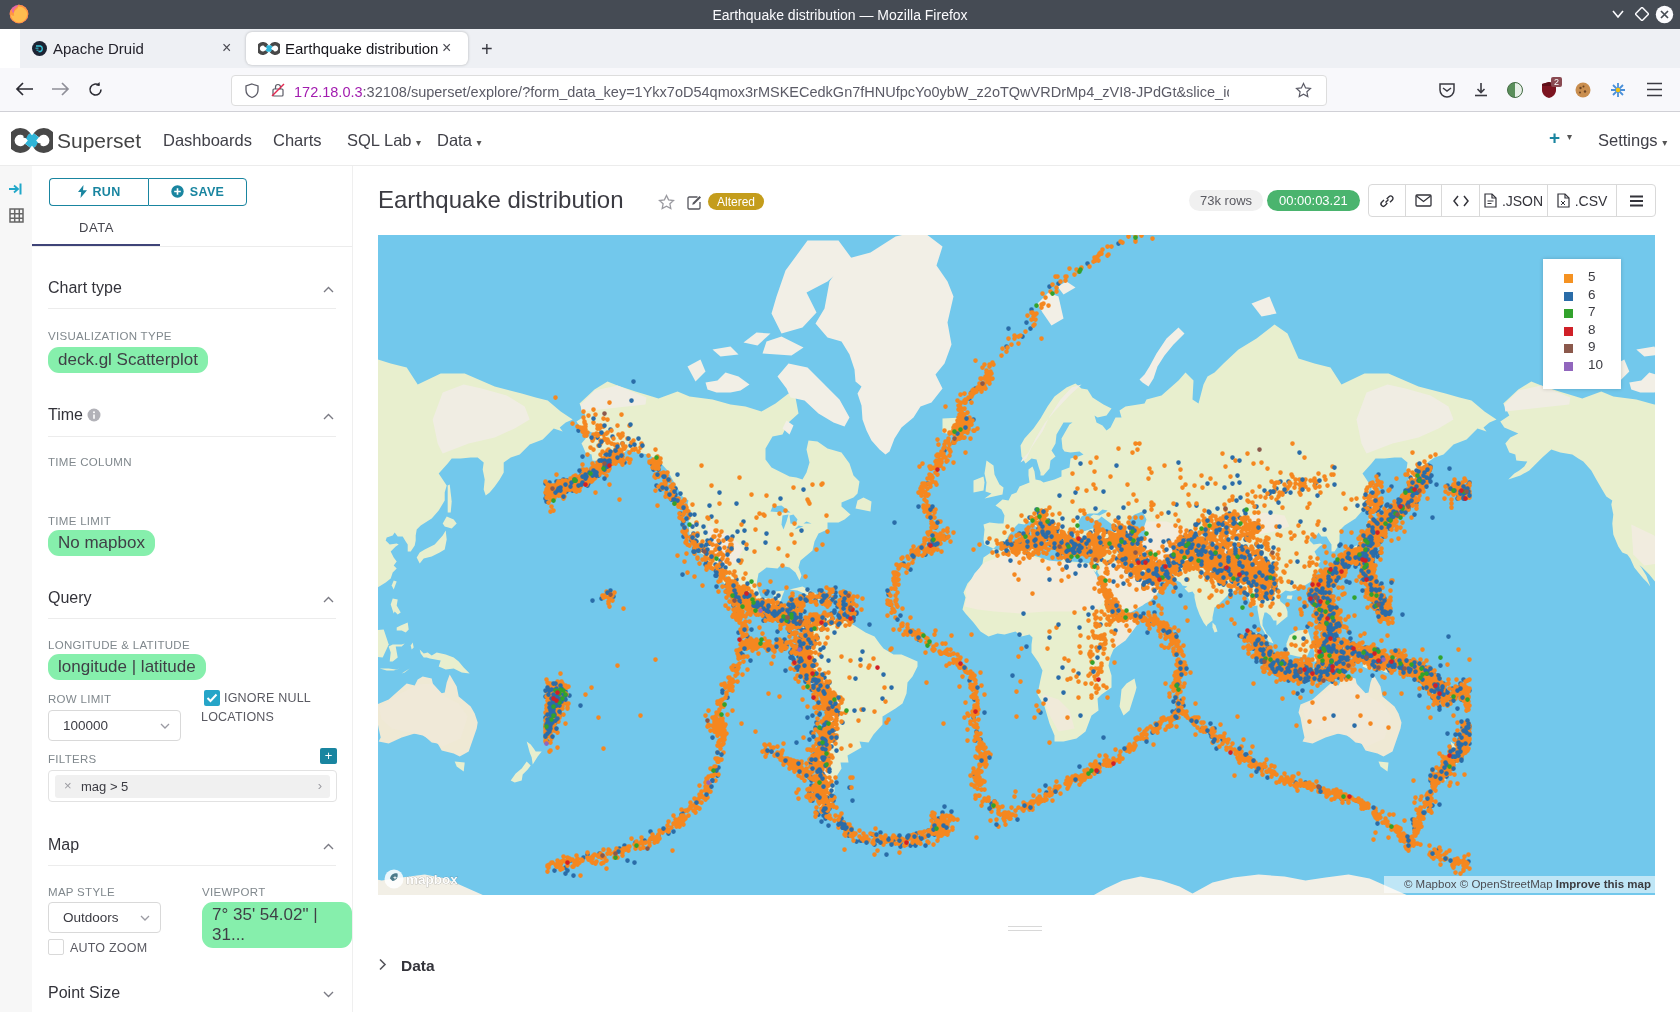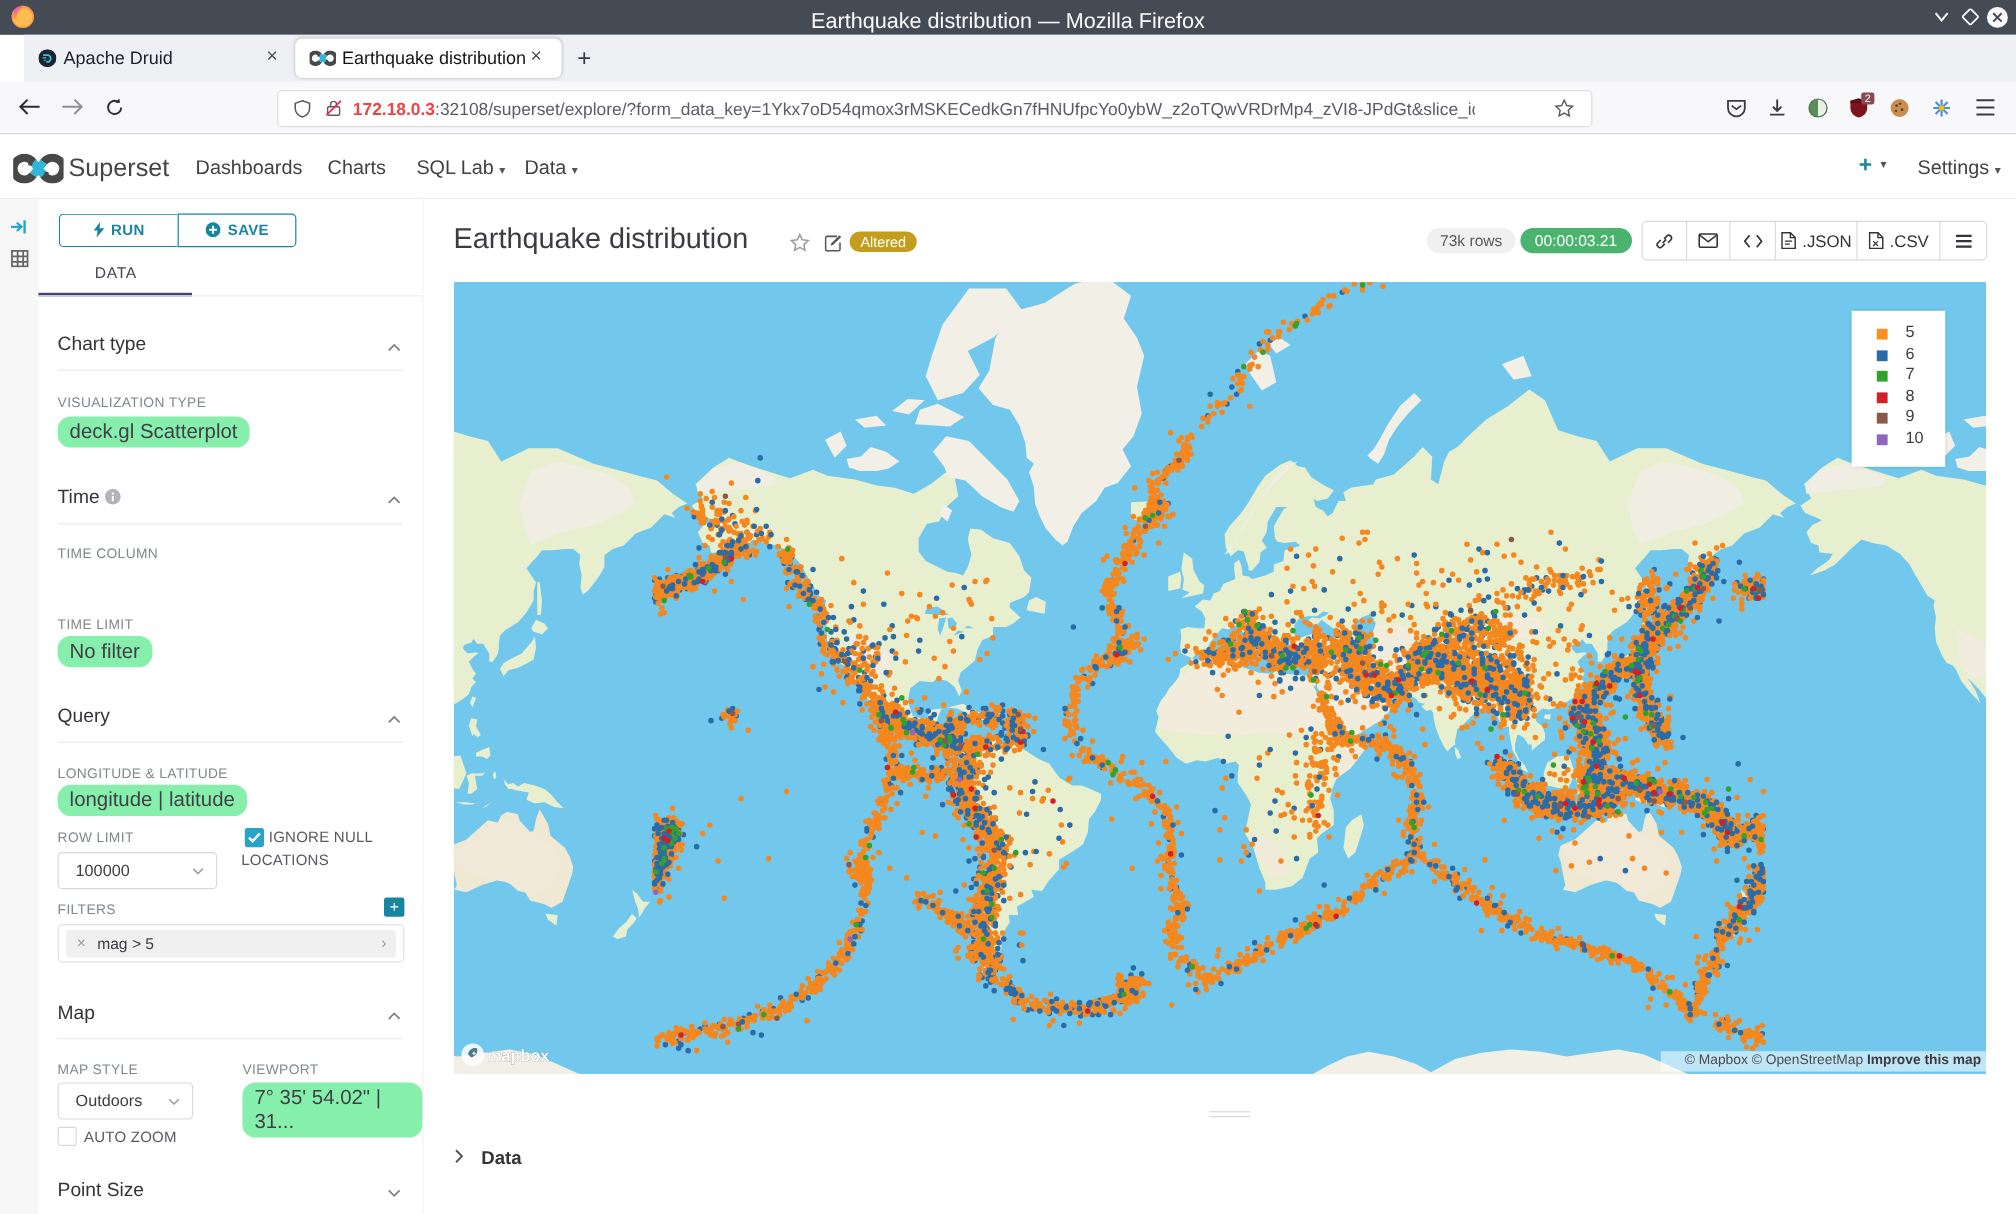--- a/index.html
+++ b/index.html
@@ -3,38 +3,38 @@
 <meta charset="utf-8">
 <title>Earthquake distribution</title>
 <style>
 * { margin:0; padding:0; box-sizing:border-box; }
 html,body { width:1680px; height:1012px; overflow:hidden; background:#fff;
   font-family:"Liberation Sans", sans-serif; }
 #root { position:relative; width:1680px; height:1012px; }
 
 
 #titlebar { position:absolute; left:0; top:0; width:1680px; height:29px; background:#454b54; }
-#titlebar .ttl { position:absolute; left:0; right:0; top:7px; text-align:center; color:#fbfbfe; font-size:18px; }
+#titlebar .ttl { position:absolute; left:0; right:0; top:7px; text-align:center; color:#fbfbfe; font-size:14px; }
 .winctl { position:absolute; top:7px; color:#fbfbfe; }
 
 
 #tabbar { position:absolute; left:0; top:29px; width:1680px; height:39px; background:#eef0f4;margin-left:20px; }
 .tab1 { position:absolute; left:5px; top:3px; width:214px; height:33px; border-radius:6px; }
 .tab1 .txt { position:absolute; left:28px; top:8px; font-size:15px; color:#23222b; }
 .tab2 { position:absolute; left:226px; top:3px; width:222px; height:33px; background:#fff; border-radius:6px; box-shadow:0 0 3px rgba(0,0,0,.25); }
 .tab2 .txt { position:absolute; left:39px; top:8px; font-size:15px; color:#15141a; }
 .tclose { position:absolute; top:7px; font-size:16px; color:#4a4a52; }
 #newtab { position:absolute; left:461px; top:9px; font-size:20px; color:#3a3a42; font-weight:300;}
 
 
 #urlbar { position:absolute; left:0; top:68px; width:1680px; height:44px; background:#f8f8fb; border-bottom:1px solid #d0d0d6; }
 .navbtn { position:absolute; top:11px; font-size:17px; color:#2b2b33; }
 #urlbox { position:absolute; left:231px; top:7px; width:1096px; height:31px; background:#fff; border:1px solid #ddd; border-radius:4px; }
 #urltext { position:absolute; left:62px; top:8px; font-size:14.5px; color:#5b5b66; white-space:nowrap; overflow:hidden; width:935px;}
-#urltext b { color:#ef4444; font-weight:bold; }
+#urltext b { color:#a21caf; font-weight:normal; }
 #urlstar { position:absolute; right:14px; top:6px; color:#5b5b66; font-size:15px;}
 
 
 #ssnav { position:absolute; left:0; top:112px; width:1680px; height:54px; background:#fff; border-bottom:1px solid #ececec; }
 #ssnav .item { position:absolute; top:19px; font-size:16.5px; color:#404048; }
 #sslogo { position:absolute; left:57px; top:17px; font-size:21px; font-weight:normal; color:#444;}
 
 
 #strip { position:absolute; left:0; top:166px; width:32px; height:846px; background:#f7f7f7; }
 #sidebar { position:absolute; left:32px; top:166px; width:321px; height:846px; background:#fff; border-right:1px solid #efefef; }
@@ -247,21 +247,21 @@
           <circle cx="7" cy="7" r="6.5" fill="#b2b2b8"></circle>
           <path d="M7 3.2a1 1 0 1 1 0 2 1 1 0 0 1 0-2zM6.2 6.4h1.6v4.4H6.2z" fill="#fff"></path>
         </svg></div>
     <svg class="chev" style="top:247px" width="11" height="7" viewBox="0 0 11 7">
         <path d="M1 6l4.5-4.5L10 6" stroke="#7b7b84" stroke-width="1.4" fill="none"></path>
       </svg>
     <div class="secline" style="top:270px"></div>
 
     <div class="lbl" style="top:290px">TIME COLUMN</div>
     <div class="lbl" style="top:349px">TIME LIMIT</div>
-    <div class="pill" style="left:16px; top:364px;">No filter</div>
+    <div class="pill" style="left:16px; top:364px;">No mapbox</div>
 
     <div class="sechead" style="top:423px">Query</div>
     <svg class="chev" style="top:430px" width="11" height="7" viewBox="0 0 11 7">
         <path d="M1 6l4.5-4.5L10 6" stroke="#7b7b84" stroke-width="1.4" fill="none"></path>
       </svg>
     <div class="secline" style="top:452px"></div>
 
     <div class="lbl" style="top:473px">LONGITUDE &amp; LATITUDE</div>
     <div class="pill" style="left:16px; top:488px;">longitude | latitude</div>
     <div class="lbl" style="top:527px">ROW LIMIT</div>

